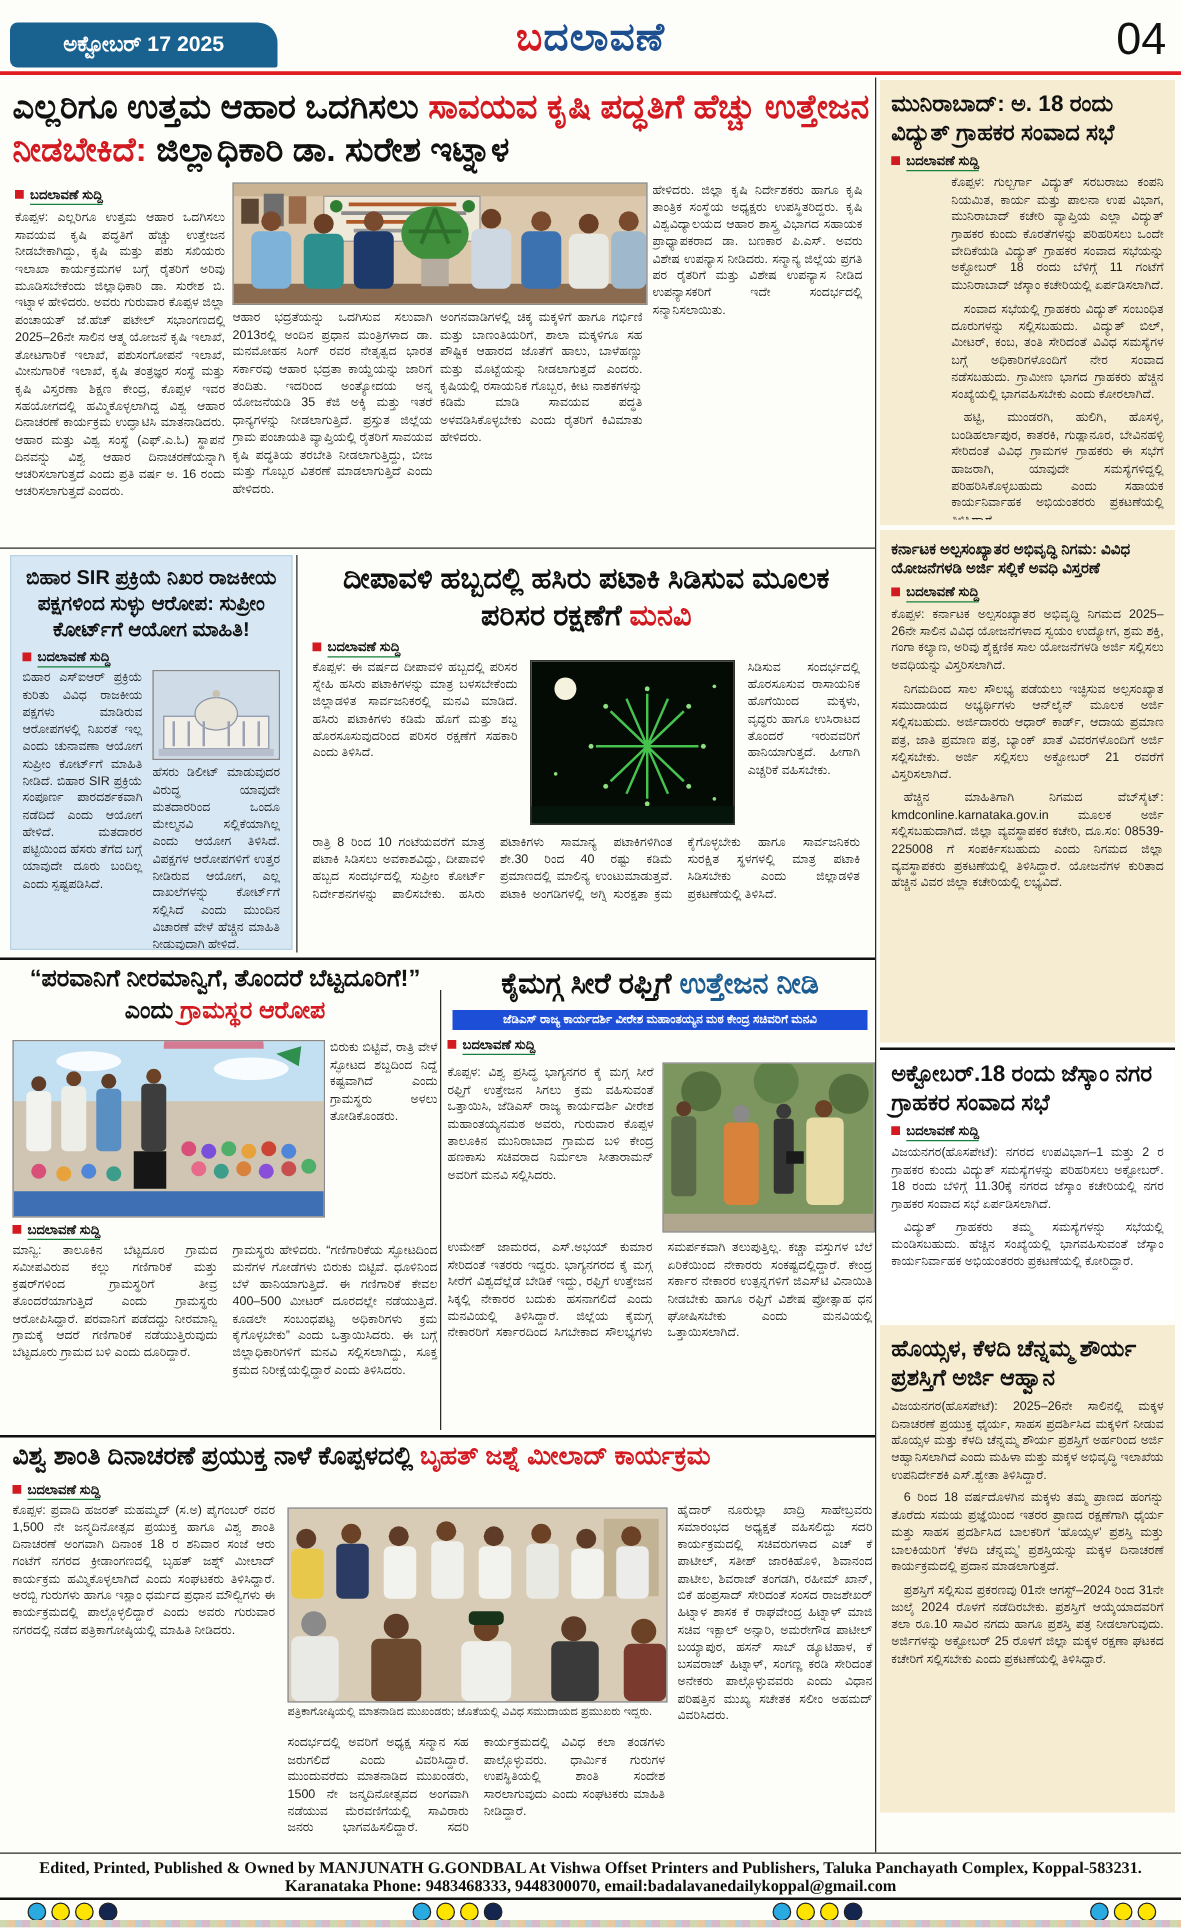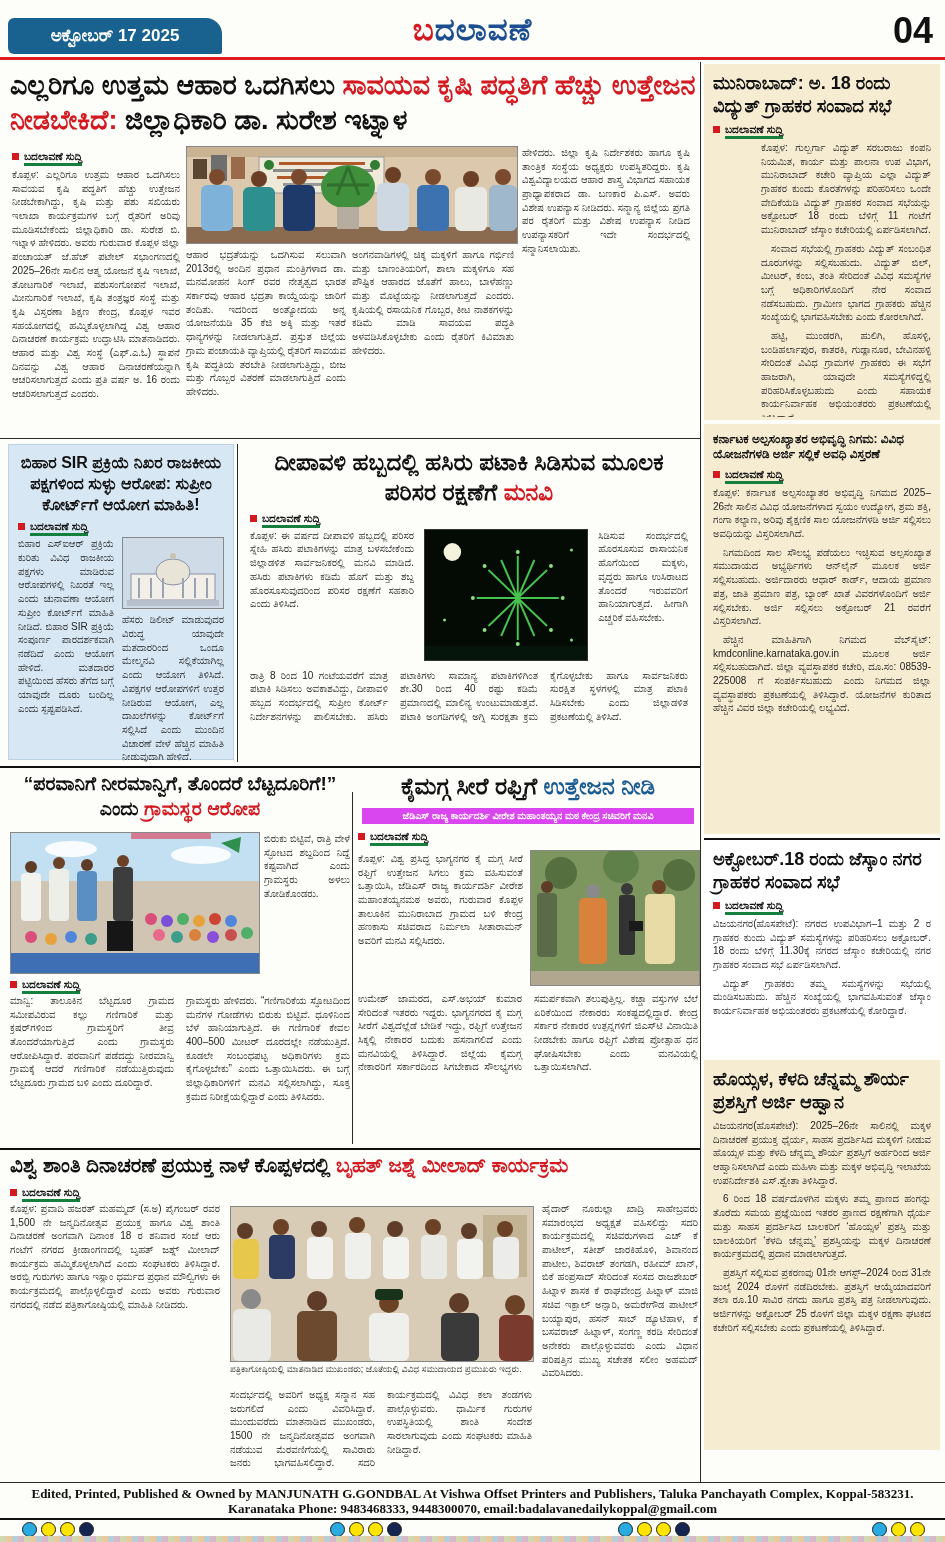--- a/index.html
+++ b/index.html
@@ -5,46 +5,46 @@
   html,body{margin:0;padding:0;background:#e8e8e4;}
   .page{position:relative;width:945px;height:1542px;background:#fdfdfa;margin:0 auto;
         font-family:"Liberation Sans",sans-serif;color:#1a1a1a;overflow:hidden;}
   .abs{position:absolute;}
   
   .date-box{left:8px;top:18px;width:214px;height:36px;background:#19618f;color:#fff;
             border-radius:6px 16px 2px 6px;display:flex;align-items:center;justify-content:center;
             font-weight:bold;font-size:17px;}
   .masthead{left:0;top:12px;width:100%;text-align:center;font-size:31px;font-weight:bold;letter-spacing:1px;}
   .masthead .m1{color:#d31a21}.masthead .m2{color:#1d4f90}
-  .page-num{right:12px;top:10px;font-size:36px;font-weight:bold;color:#111;}
+  .page-num{right:12px;top:10px;font-size:36px;font-weight:normal;color:#111;}
   .red-rule{left:0;top:57px;width:100%;height:3px;background:#e01b22;}
   
   .vrule{width:1px;background:#2a2a2a;}
   .hrule{height:1px;background:#2a2a2a;}
   .hrule2{height:2px;background:#111;}
   
   .hl{font-weight:bold;color:#111;line-height:1.3;}
   .red{color:#d31a21}.blue{color:#1b5c92}
   .body-txt{font-size:10px;line-height:1.37;text-align:justify;color:#222;overflow:hidden;}
   .body-txt p{margin:0 0 5px 0;text-indent:10px;}
   .body-txt p:first-child{text-indent:0;}
   .byline{font-size:10.5px;font-weight:bold;color:#111;white-space:nowrap;}
   .byline .sq{display:inline-block;width:7px;height:7px;background:#d31a21;margin-right:5px;}
-  .byline .bl-txt{border-bottom:3px solid #15803d;padding-bottom:1px;}
+  .byline .bl-txt{border-bottom:1px solid #15803d;padding-bottom:1px;}
   .cols2{column-count:2;column-gap:12px;}
   .cols3{column-count:3;column-gap:12px;}
   
   .cream{background:#f6ecd2;}
   .ltblue{background:#d7e7f3;border:1px solid #b9d2e4;}
   .boxpad{padding:8px 9px;box-sizing:border-box;}
   .box-hl{font-weight:bold;font-size:17.5px;line-height:1.25;color:#111;margin-bottom:6px;}
   .photo{display:block;border:1px solid #888;background:#ccc;}
   .photo svg{display:block;width:100%;height:100%;}
   .caption{font-size:9px;line-height:1.3;color:#222;text-align:justify;}
-  .strip{background:#d946ef;color:#fff;font-weight:bold;font-size:9.5px;text-align:center;
+  .strip{background:#1d4ed8;color:#fff;font-weight:bold;font-size:9.5px;text-align:center;
          line-height:16px;height:16px;overflow:hidden;}
   
   .footer-line{width:100%;text-align:center;font-family:"Liberation Serif",serif;font-weight:bold;
                font-size:13px;color:#111;}
   .dot{display:inline-block;width:13px;height:13px;border-radius:50%;margin-right:4px;border:1px solid #222;}
   .d-cyan{background:#29abe2}.d-yel{background:#ffe400}.d-navy{background:#14264f}
   .noise{left:0;top:1536px;width:100%;height:6px;
          background:repeating-linear-gradient(90deg,#cfd8b0 0 6px,#e8c9a0 6px 12px,#b9cfd8 12px 18px,#d8b9c9 18px 24px);}
 </style>
 </head>

